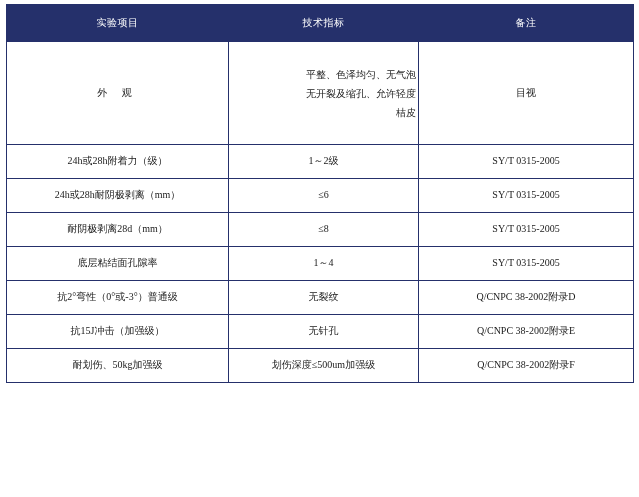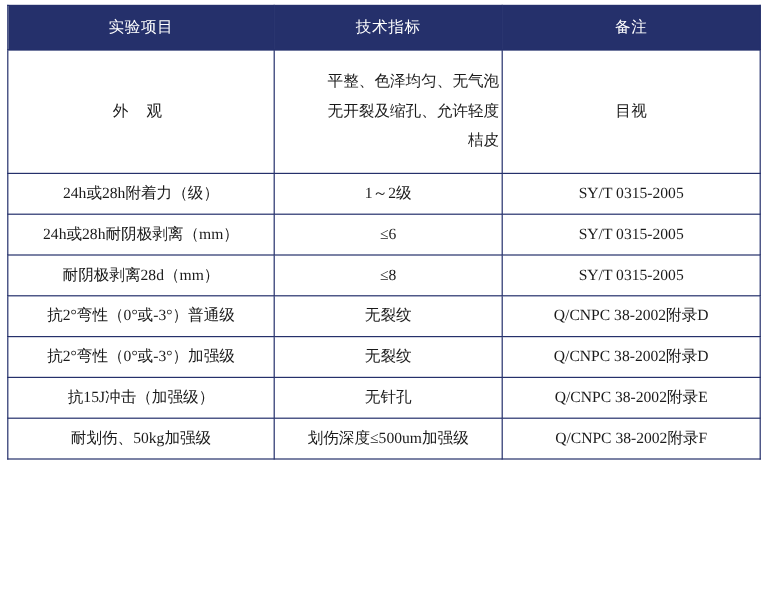--- a/index.html
+++ b/index.html
@@ -24,21 +24,21 @@
   table.spec {
     border-collapse: collapse;
     table-layout: fixed;
     width: 627px;
     margin: 0;
   }
   table.spec td, table.spec th {
     border: 1px solid #25306b;
     text-align: center;
     vertical-align: middle;
-    font-size: 13px;
+    font-size: 10px;
     line-height: 1.45;
     padding: 3px 2px;
     font-weight: normal;
   }
   thead th {
     background: #25306b;
     color: #ffffff;
     font-weight: bold;
     font-size: 14px;
     height: 30px;
@@ -102,26 +102,26 @@
         <td>24h或28h耐阴极剥离（mm）</td>
         <td>≤6</td>
         <td>SY/T 0315-2005</td>
       </tr>
       <tr>
         <td>耐阴极剥离28d（mm）</td>
         <td>≤8</td>
         <td>SY/T 0315-2005</td>
       </tr>
       <tr>
-        <td>抗2°弯性（0°或-3°）普通级</td>
-        <td>无裂纹</td>
-        <td>Q/CNPC 38-2002附录D</td>
+        <td>底层粘结面孔隙率</td>
+        <td>1～4</td>
+        <td>SY/T 0315-2005</td>
       </tr>
       <tr>
-        <td>抗2°弯性（0°或-3°）加强级</td>
+        <td>抗2°弯性（0°或-3°）普通级</td>
         <td>无裂纹</td>
         <td>Q/CNPC 38-2002附录D</td>
       </tr>
       <tr>
         <td>抗15J冲击（加强级）</td>
         <td>无针孔</td>
         <td>Q/CNPC 38-2002附录E</td>
       </tr>
       <tr>
         <td>耐划伤、50kg加强级</td>

